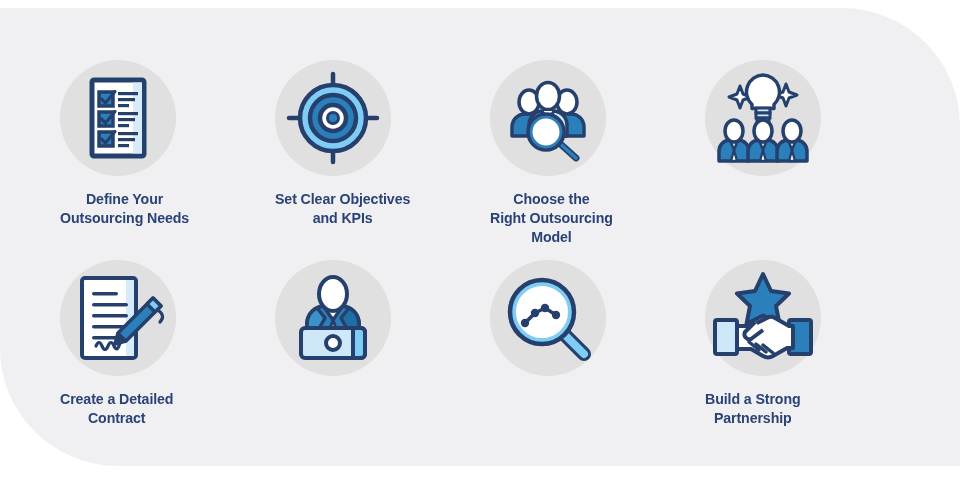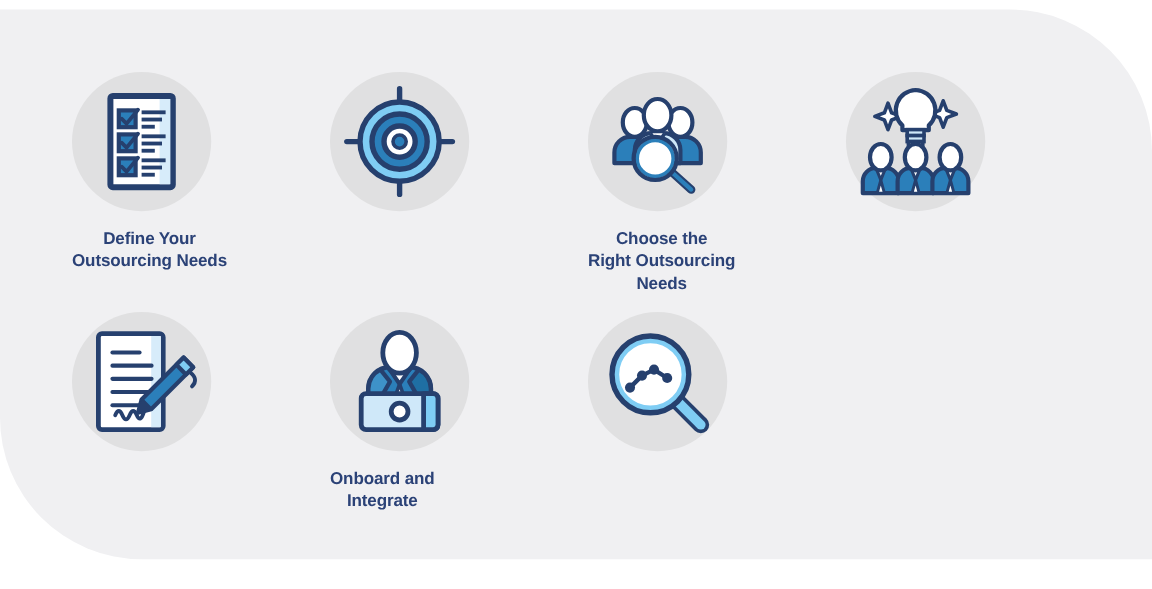--- a/index.html
+++ b/index.html
@@ -110,20 +110,22 @@
       <div class="circle">
         <svg width="96" height="96" viewBox="0 0 96 96">
           <line x1="48" y1="4" x2="48" y2="92" stroke="#26406e" stroke-width="4.5" stroke-linecap="round"></line>
           <line x1="4" y1="48" x2="92" y2="48" stroke="#26406e" stroke-width="4.5" stroke-linecap="round"></line>
           <circle cx="48" cy="48" r="33" fill="#7fcdf4" stroke="#26406e" stroke-width="4.5"></circle>
           <circle cx="48" cy="48" r="23" fill="#2b7fba" stroke="#26406e" stroke-width="4.5"></circle>
           <circle cx="48" cy="48" r="13" fill="#ffffff" stroke="#26406e" stroke-width="4.5"></circle>
           <circle cx="48" cy="48" r="5.5" fill="#2b7fba" stroke="#26406e" stroke-width="3"></circle>
         </svg>
       </div>
+      <div class="label">Set Clear Objectives
+and KPIs</div>
     </div>
 
     <div class="cell">
       <div class="circle">
         <svg width="96" height="96" viewBox="0 0 96 96">
 
           <path d="M12 66 v-9 a13 13 0 0 1 13-13 h8 a13 13 0 0 1 13 13 v9 z" fill="#2b7fba" stroke="#26406e" stroke-width="3.5" stroke-linejoin="round"></path>
           <ellipse cx="29" cy="32" rx="10" ry="12" fill="#ffffff" stroke="#26406e" stroke-width="3.5"></ellipse>
 
           <path d="M50 66 v-9 a13 13 0 0 1 13-13 h8 a13 13 0 0 1 13 13 v9 z" fill="#2b7fba" stroke="#26406e" stroke-width="3.5" stroke-linejoin="round"></path>
@@ -134,21 +136,21 @@
           <path d="M42 41 L48 50 L54 41" fill="#ffffff" stroke="#26406e" stroke-width="3" stroke-linejoin="round"></path>
 
           <line x1="56" y1="70" x2="76" y2="88" stroke="#26406e" stroke-width="7" stroke-linecap="round"></line>
           <line x1="56" y1="70" x2="76" y2="88" stroke="#2b7fba" stroke-width="3.5" stroke-linecap="round"></line>
           <circle cx="46" cy="62" r="15" fill="#ffffff" stroke="#2b7fba" stroke-width="3"></circle>
           <circle cx="46" cy="62" r="18" fill="none" stroke="#26406e" stroke-width="3.5"></circle>
         </svg>
       </div>
       <div class="label">Choose the
 Right Outsourcing
-Needs</div>
+Model</div>
     </div>
 
     <div class="cell">
       <div class="circle">
         <svg width="100" height="96" viewBox="0 0 100 96">
 
           <path d="M27 16 L30 24 L38 27 L30 30 L27 38 L24 30 L16 27 L24 24 Z" fill="#ffffff" stroke="#26406e" stroke-width="3" stroke-linejoin="round"></path>
           <path d="M73 14 L76 22 L84 25 L76 28 L73 36 L70 28 L62 25 L70 22 Z" fill="#ffffff" stroke="#26406e" stroke-width="3" stroke-linejoin="round"></path>
 
           <path d="M50 5 a17 17 0 0 1 11 29.5 v4 h-22 v-4 A17 17 0 0 1 50 5 Z" fill="#ffffff" stroke="#26406e" stroke-width="3.5" stroke-linejoin="round"></path>
@@ -192,55 +194,75 @@
 
           <g>
             <path d="M85 28 l8 8 -35 35 -11 3 3 -11 z" fill="#2b7fba" stroke="#26406e" stroke-width="3.5" stroke-linejoin="round"></path>
             <path d="M85 28 l8 8 -6 6 -8 -8 z" fill="#7fcdf4" stroke="#26406e" stroke-width="3.5" stroke-linejoin="round"></path>
             <path d="M50 63 l8 8" stroke="#26406e" stroke-width="3" stroke-linecap="round"></path>
             <path d="M47 71 l3 -8 8 8 -11 3 z" fill="#26406e"></path>
             <path d="M90 40 q8 6 2 12" fill="none" stroke="#26406e" stroke-width="3.2" stroke-linecap="round"></path>
           </g>
         </svg>
       </div>
+      <div class="label">Create a Detailed
+Contract</div>
     </div>
 
     <div class="cell">
       <div class="circle">
         <svg width="96" height="96" viewBox="0 0 96 96">
 
           <path d="M22 62 v-8 a18 18 0 0 1 18 -18 h16 a18 18 0 0 1 18 18 v8 z" fill="#2b7fba" stroke="#26406e" stroke-width="4" stroke-linejoin="round"></path>
           <path d="M22 62 v-8 a18 18 0 0 1 10 -16 l8 10 -8 14 z" fill="#3e92c8" stroke="#26406e" stroke-width="3.5" stroke-linejoin="round"></path>
           <path d="M74 62 v-8 a18 18 0 0 0 -10 -16 l-8 10 8 14 z" fill="#1f6fa4" stroke="#26406e" stroke-width="3.5" stroke-linejoin="round"></path>
 
           <path d="M39 37 L48 50 L57 37" fill="#ffffff" stroke="#26406e" stroke-width="3.4" stroke-linejoin="round"></path>
           <path d="M48 50 L43 64 h10 z" fill="#ffffff" stroke="#26406e" stroke-width="3" stroke-linejoin="round"></path>
 
           <ellipse cx="48" cy="24" rx="14" ry="17" fill="#ffffff" stroke="#26406e" stroke-width="4"></ellipse>
 
           <rect x="16" y="58" width="64" height="30" rx="4" fill="#cfe8f9" stroke="#26406e" stroke-width="4"></rect>
           <path d="M68 58 h8 a4 4 0 0 1 4 4 v22 a4 4 0 0 1 -4 4 h-8 z" fill="#7fcdf4" stroke="#26406e" stroke-width="4" stroke-linejoin="round"></path>
           <circle cx="48" cy="73" r="7" fill="#ffffff" stroke="#26406e" stroke-width="4"></circle>
         </svg>
       </div>
-      <div class="label">Onboard and
-Integrate</div>
     </div>
 
     <div class="cell">
       <div class="circle">
         <svg width="96" height="96" viewBox="0 0 96 96">
           <line x1="62" y1="62" x2="84" y2="84" stroke="#26406e" stroke-width="14" stroke-linecap="round"></line>
           <line x1="62" y1="62" x2="84" y2="84" stroke="#7fcdf4" stroke-width="8" stroke-linecap="round"></line>
           <circle cx="42" cy="42" r="29" fill="#ffffff" stroke="#7fcdf4" stroke-width="6"></circle>
           <circle cx="42" cy="42" r="32" fill="none" stroke="#26406e" stroke-width="4.5"></circle>
           <path d="M25 53 L35 43 L45 38 L56 45" fill="none" stroke="#26406e" stroke-width="3.6" stroke-linecap="round" stroke-linejoin="round"></path>
           <circle cx="25" cy="53" r="4.2" fill="#26406e"></circle>
           <circle cx="35" cy="43" r="4.2" fill="#26406e"></circle>
           <circle cx="45" cy="38" r="4.2" fill="#26406e"></circle>
           <circle cx="56" cy="45" r="4.2" fill="#26406e"></circle>
         </svg>
       </div>
     </div>
 
+    <div class="cell">
+      <div class="circle">
+        <svg width="104" height="96" viewBox="0 0 104 96">
+
+          <path d="M52 4 L60 21 L78 23.5 L65 36 L68.5 54 L52 45.5 L35.5 54 L39 36 L26 23.5 L44 21 Z" fill="#2b7fba" stroke="#26406e" stroke-width="4" stroke-linejoin="round"></path>
+
+          <rect x="4" y="50" width="22" height="34" rx="2" fill="#cfe8f9" stroke="#26406e" stroke-width="4"></rect>
+
+          <rect x="78" y="50" width="22" height="34" rx="2" fill="#2b7fba" stroke="#26406e" stroke-width="4"></rect>
+
+          <path d="M26 56 h14 l16 -8 a8 8 0 0 1 8 0 l14 8 h4 v22 h-6 l-14 8 a10 10 0 0 1 -10 0 l-12 -7 h-14 z" fill="#ffffff" stroke="#26406e" stroke-width="4" stroke-linejoin="round"></path>
+          <path d="M44 52 L34 62 a5 5 0 0 0 6 7 l12 -9" fill="#ffffff" stroke="#26406e" stroke-width="4" stroke-linejoin="round"></path>
+          <path d="M38 72 l10 8" stroke="#26406e" stroke-width="3.4" stroke-linecap="round"></path>
+          <path d="M45 74 l10 8" stroke="#26406e" stroke-width="3.4" stroke-linecap="round"></path>
+          <path d="M52 75 l10 8" stroke="#26406e" stroke-width="3.4" stroke-linecap="round"></path>
+        </svg>
+      </div>
+      <div class="label">Build a Strong
+Partnership</div>
+    </div>
 
   </div>
 </div>
 
 </body></html>

